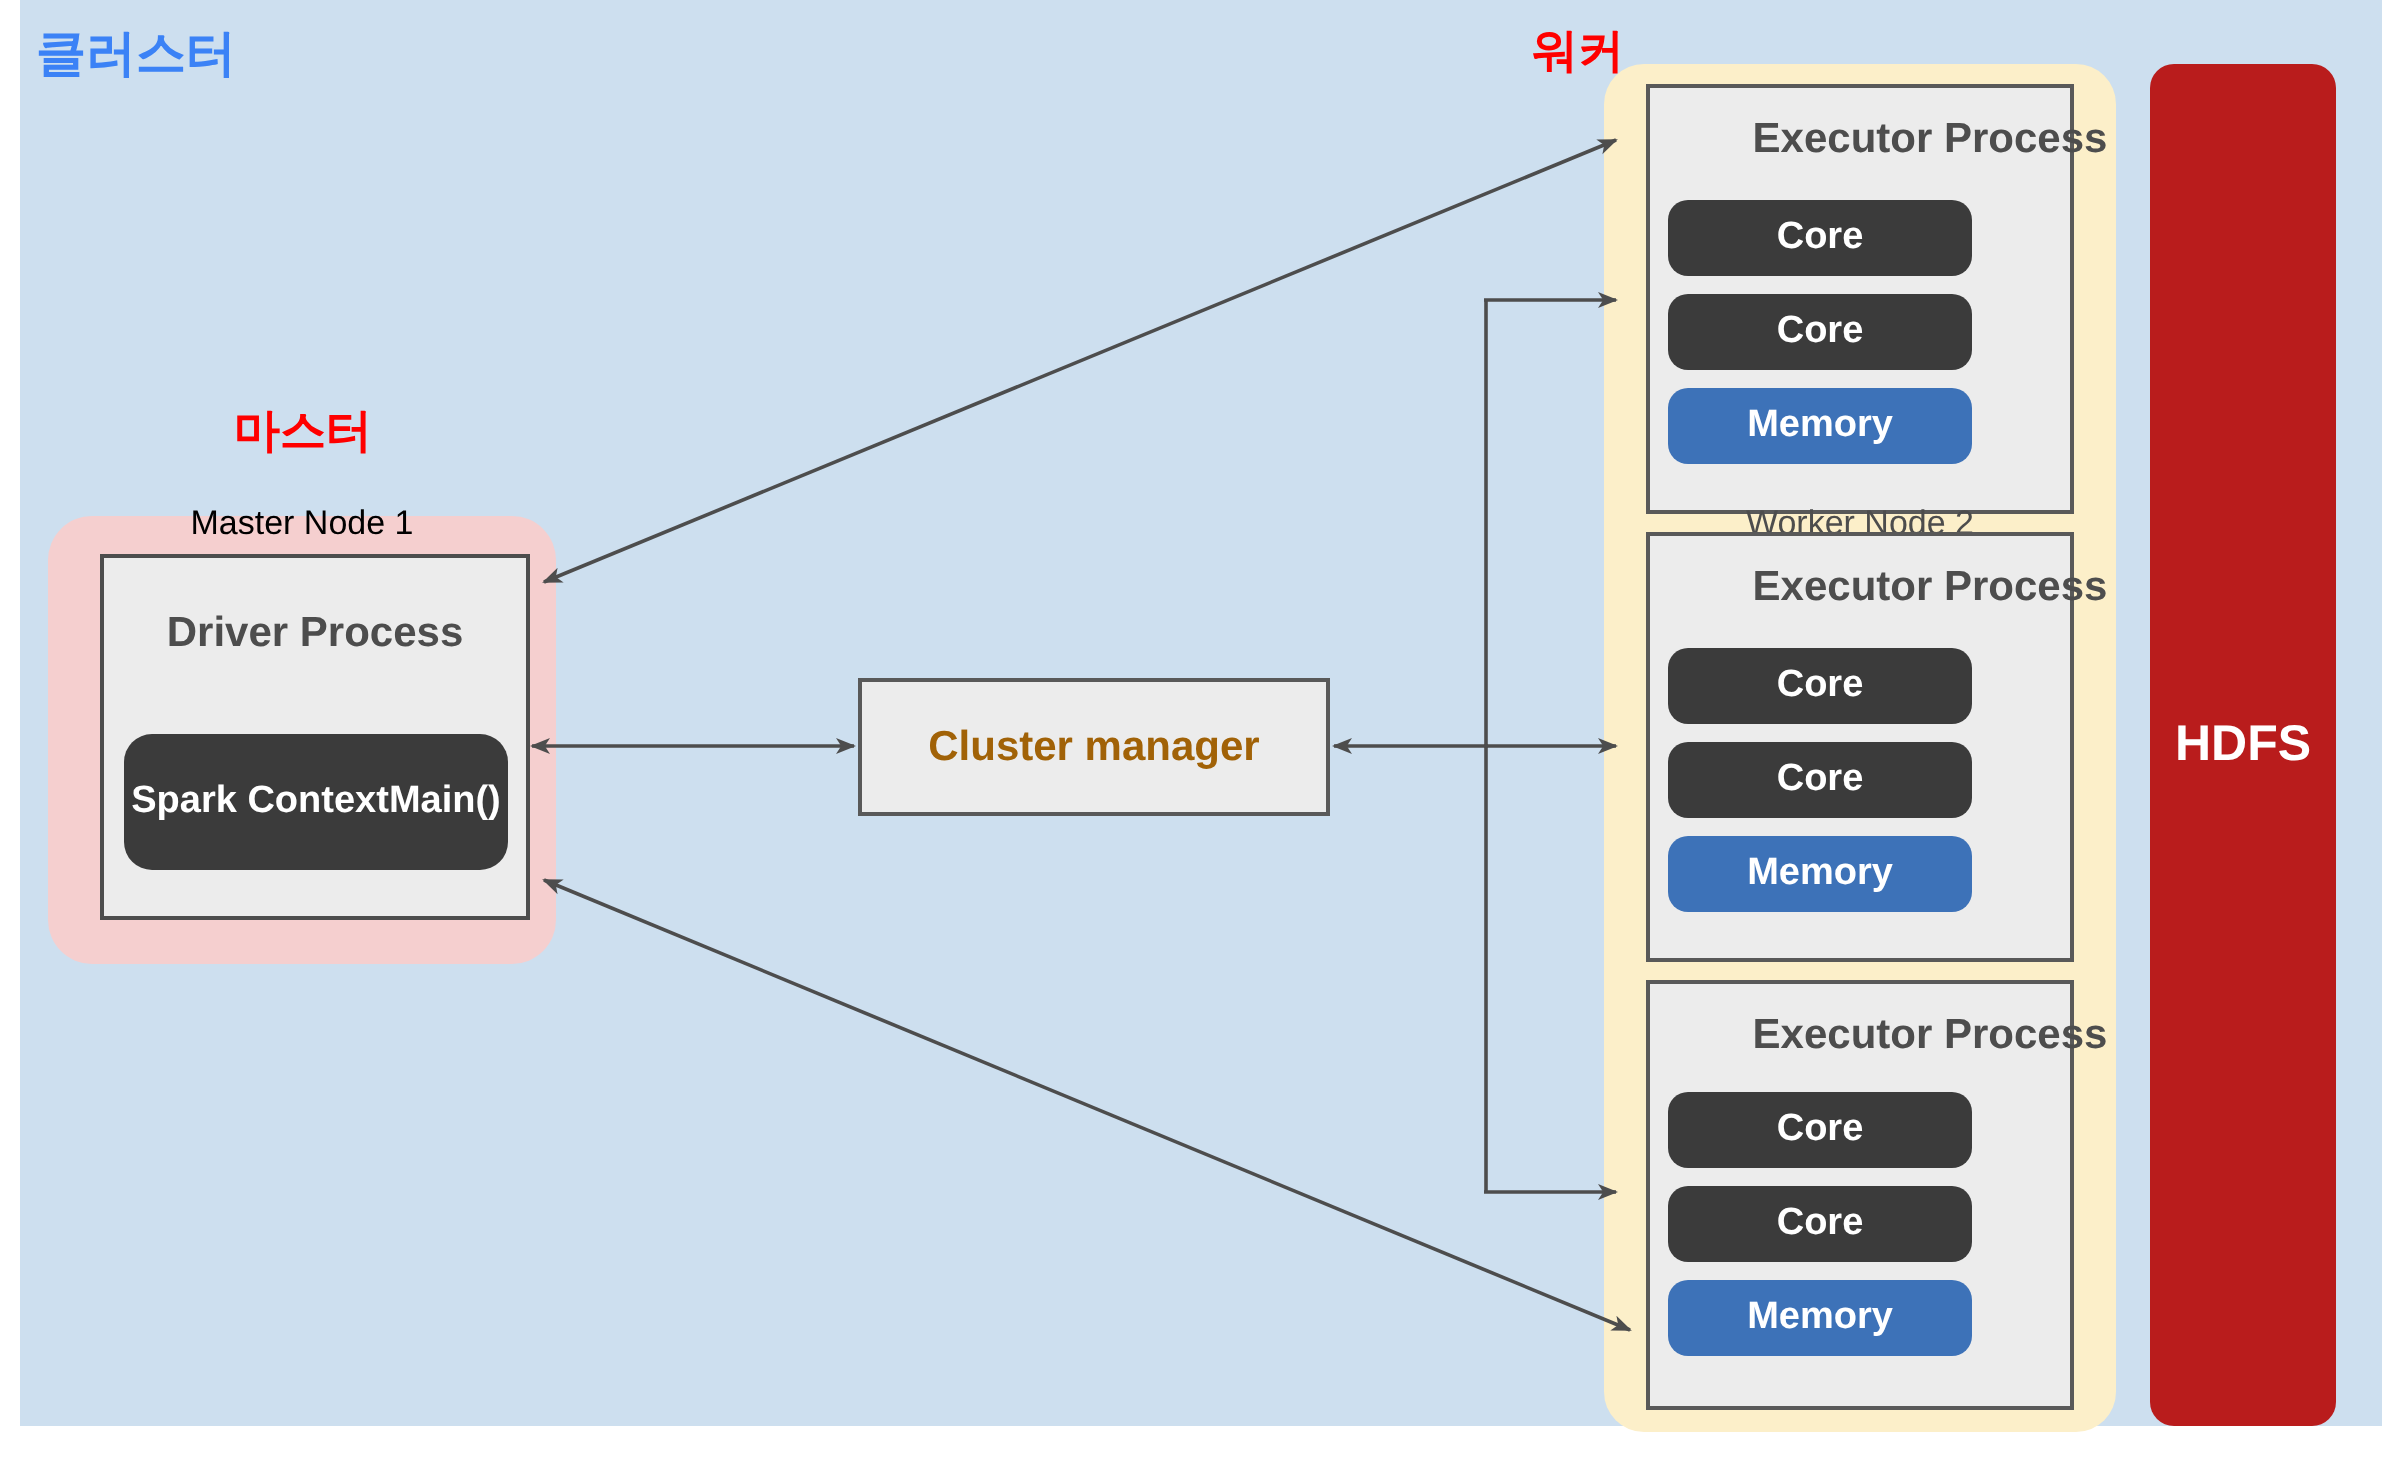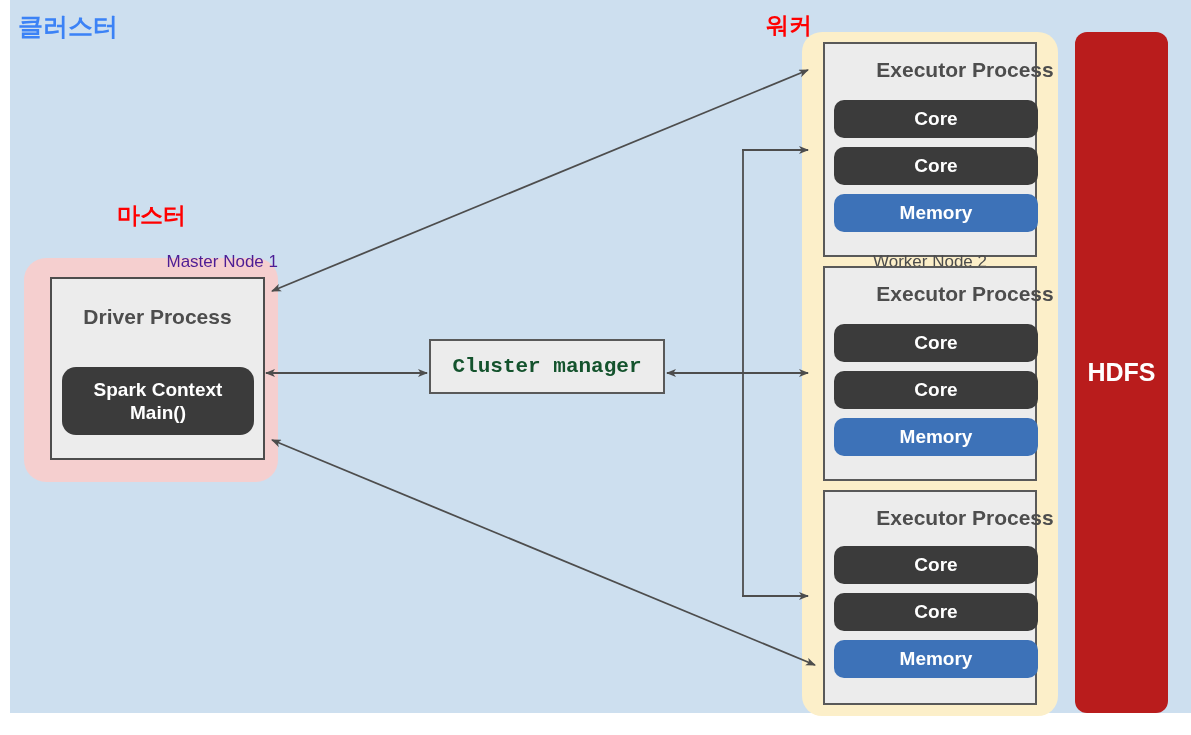--- a/index.html
+++ b/index.html
@@ -53,23 +53,23 @@
     left: 24px;
     top: 258px;
     width: 254px;
     height: 224px;
     background: #f5cfcf;
     border-radius: 22px;
   }
   .node-label {
     position: absolute;
     font-size: 17px;
-    color: #4c1d95;
-    white-space: nowrap;
-    text-align: right;
+    color: #000000;
+    white-space: nowrap;
+    text-align: center;
   }
   .master-label {
     left: 24px;
     top: 252px;
     width: 254px;
   }
   .driver-box {
     position: absolute;
     left: 50px;
     top: 277px;
@@ -95,45 +95,44 @@
     left: 62px;
     top: 367px;
     width: 192px;
     height: 68px;
     background: #3b3b3b;
     border-radius: 14px;
     color: #ffffff;
     font-size: 19px;
     font-weight: bold;
     display: flex;
-    flex-direction: column;
+    flex-direction: row;
     align-items: center;
     justify-content: center;
     line-height: 1.22;
     text-align: center;
   }
 
   
   .cluster-manager {
     position: absolute;
     left: 429px;
     top: 339px;
     width: 236px;
-    height: 55px;
+    height: 69px;
     background: #ececec;
     border: 2px solid #595959;
     box-sizing: border-box;
     display: flex;
     align-items: center;
     justify-content: center;
     font-size: 21px;
     font-weight: bold;
-    color: #14532d;
-    white-space: nowrap;
-    font-family: Liberation Mono, monospace;
+    color: #a16207;
+    white-space: nowrap;
   }
 
   
   .worker-shell {
     position: absolute;
     left: 802px;
     top: 32px;
     width: 256px;
     height: 684px;
     background: #fcefc9;
@@ -176,21 +175,21 @@
     white-space: nowrap;
     margin-left: 35px;
   }
   .et1 { top: 58px; }
   .et2 { top: 282px; }
   .et3 { top: 506px; }
 
   .slot {
     position: absolute;
     left: 834px;
-    width: 204px;
+    width: 152px;
     height: 38px;
     border-radius: 10px;
     display: flex;
     align-items: center;
     justify-content: center;
     font-size: 19px;
     font-weight: bold;
     color: #ffffff;
     white-space: nowrap;
   }

